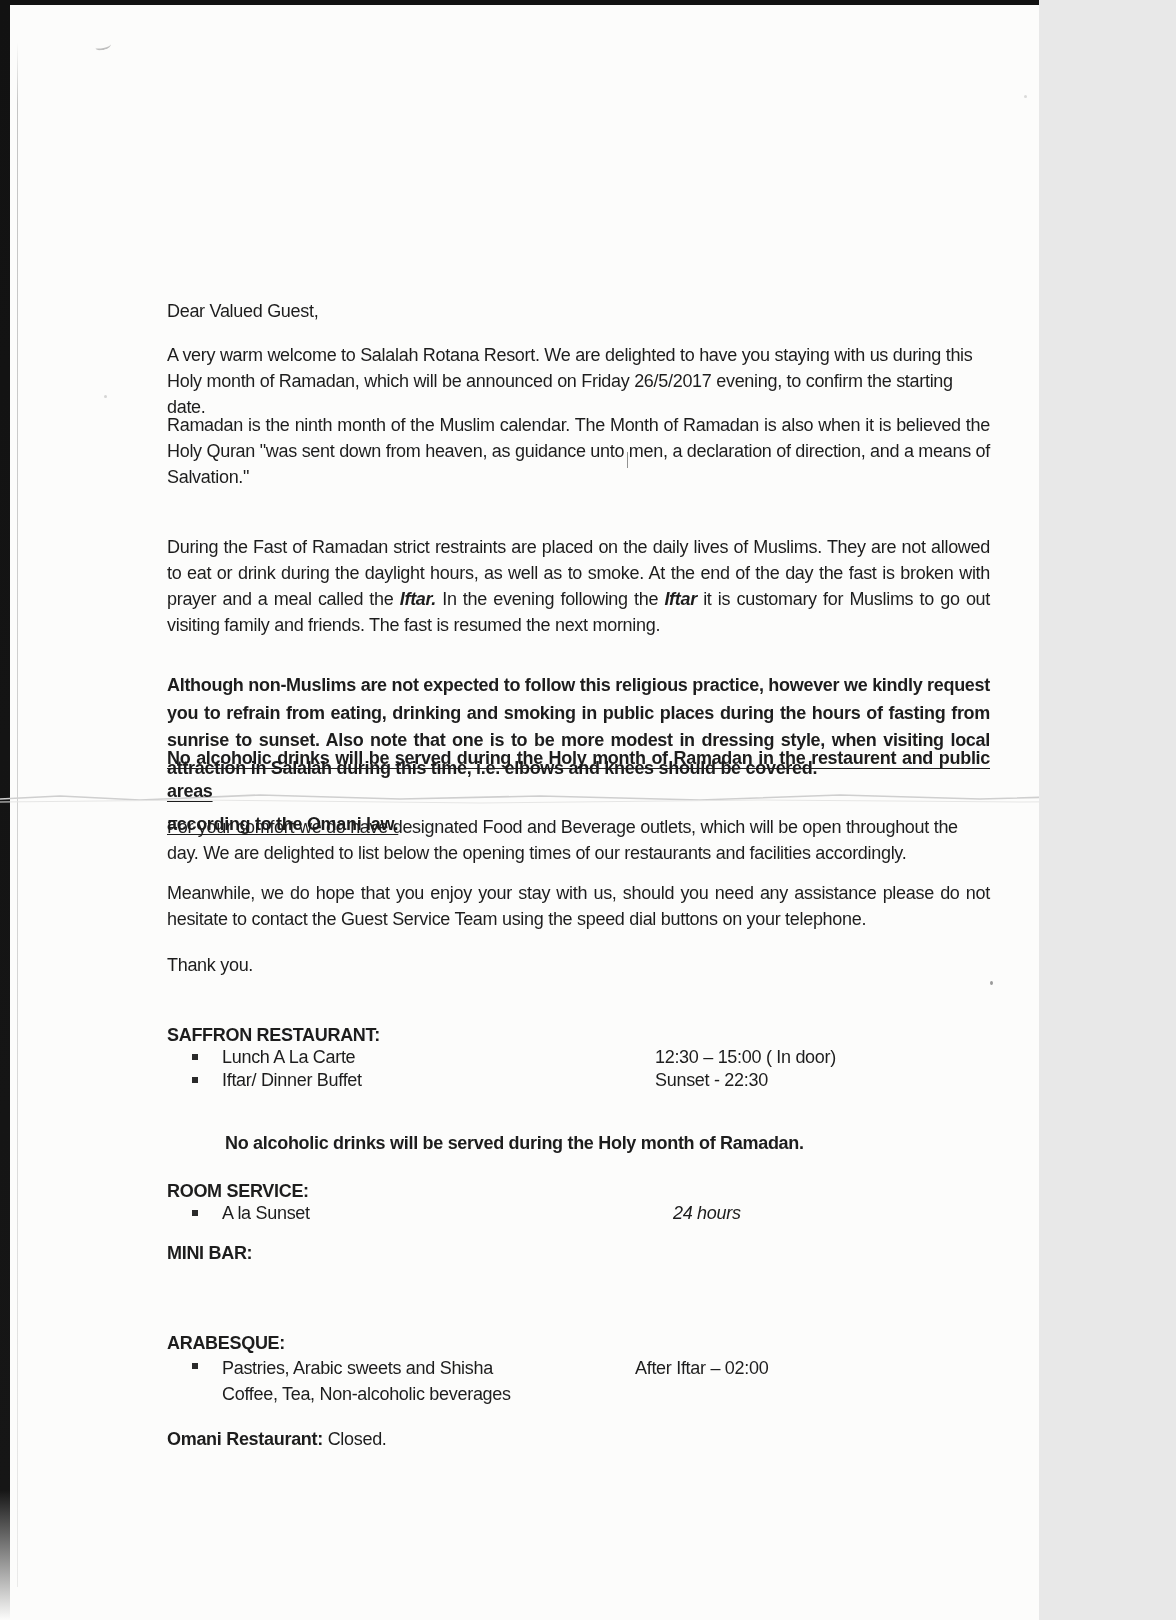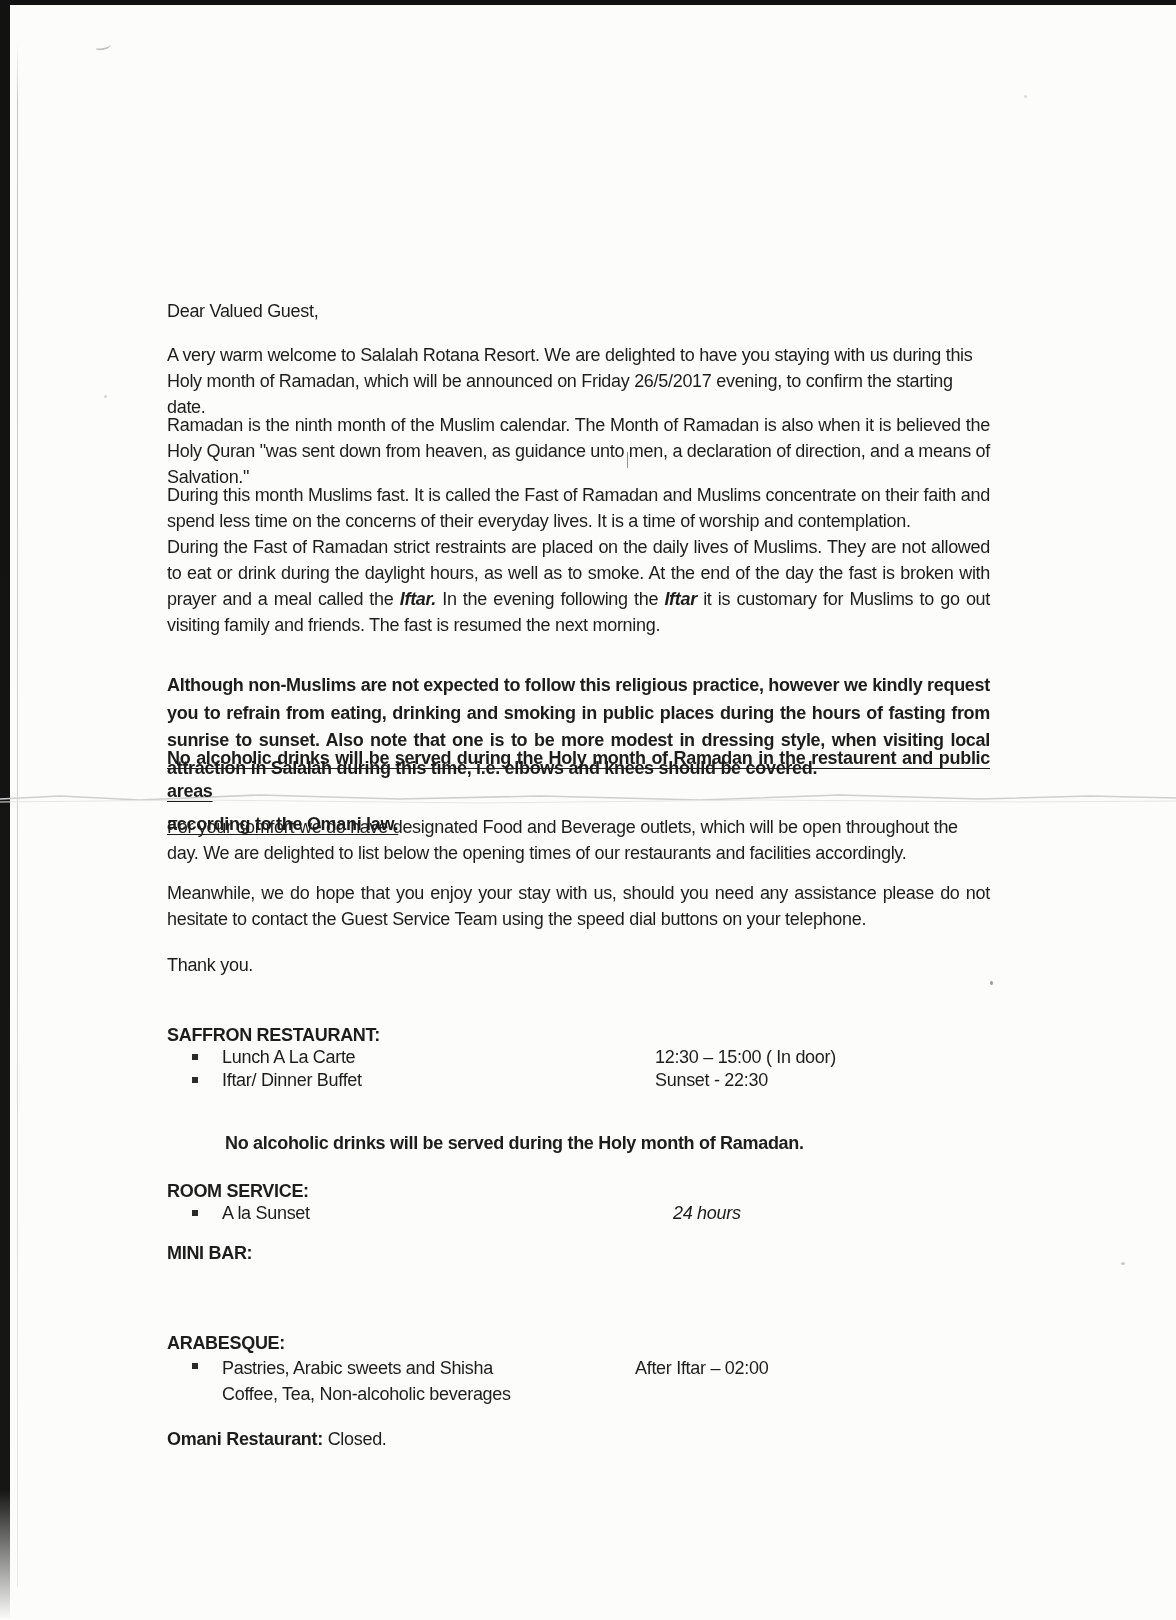--- a/index.html
+++ b/index.html
@@ -1,18 +1,18 @@
 <!DOCTYPE html>
 <html><head>
 <meta charset="utf-8">
 <style>
   html,body{margin:0;padding:0;background:#e8e8e8;}
   .paper{
     position:relative;
-    width:1176px;height:1620px;
+    width:1039px;height:1620px;
     background:#fcfcfb;
     overflow:hidden;
     font-family:"Liberation Sans", sans-serif;
     color:#1d1d1d;
     letter-spacing:-0.3px;
   }
   
   .edge-left{position:absolute;left:0;top:0;width:10px;height:1620px;
     background:linear-gradient(to bottom,#121212 0%,#161616 92%,rgba(22,22,22,0) 100%);}
   .edge-top{position:absolute;left:0;top:0;width:1176px;height:5px;background:#121212;}
@@ -61,21 +61,20 @@
   <div class="speck" style="left:104px;top:395px;width:3px;height:3px;opacity:.4;"></div>
   <div class="speck" style="left:1024px;top:95px;width:3px;height:3px;opacity:.35;"></div>
   <div class="tickmark" style="left:627px;top:452px;"></div>
 
   <div class="blk" style="top:298px;">Dear Valued Guest,</div>
 
   <div class="blk" style="top:342px;">A very warm welcome to Salalah Rotana Resort. We are delighted to have you staying with us during this Holy month of Ramadan, which will be announced on Friday 26/5/2017 evening, to confirm the starting date.</div>
 
   <div class="blk just" style="top:412px;">Ramadan is the ninth month of the Muslim calendar. The Month of Ramadan is also when it is believed the Holy Quran "was sent down from heaven, as guidance unto men, a declaration of direction, and a means of Salvation."</div>
 
-  <div class="blk just" style="top:482px;">During this month Muslims fast. It is called the Fast of Ramadan and Muslims concentrate on their faith and spend less time on the concerns of their everyday lives. It is a time of worship and contemplation.</div>
 
   <div class="blk just" style="top:534px;"><span>During the Fast of Ramadan strict restraints are placed on the daily lives of Muslims. They are not allowed to eat or drink during the daylight hours, as well as to smoke. At the end of the day the fast is broken with prayer and a meal called the </span><span class="bi">Iftar.</span><span> In the evening following the </span><span class="bi">Iftar</span><span> it is customary for Muslims to go out visiting family and friends. The fast is resumed the next morning.</span></div>
 
   <div class="blk just req" style="top:624px;">Although non-Muslims are not expected to follow this religious practice, however we kindly request you to refrain from eating, drinking and smoking in public places during the hours of fasting from sunrise to sunset. Also note that one is to be more modest in dressing style, when visiting  local attraction in Salalah during this time, i.e. elbows and knees should be covered.</div>
 
   <div class="blk noalc" style="top:742px;">
     <span class="u-line1">No alcoholic drinks will be served during the Holy month of Ramadan in the restaurent and public areas</span>
     <span class="u-line2">according to the Omani law.</span>
   </div>
 

